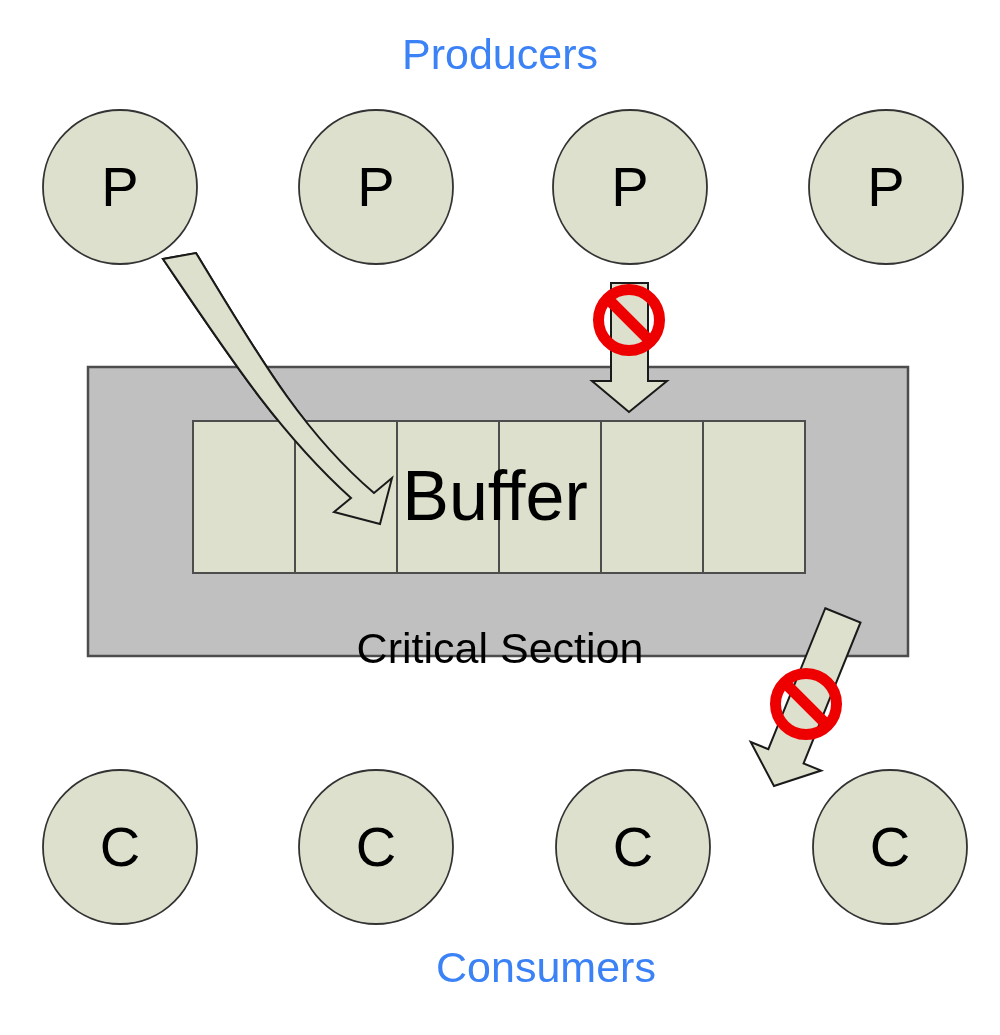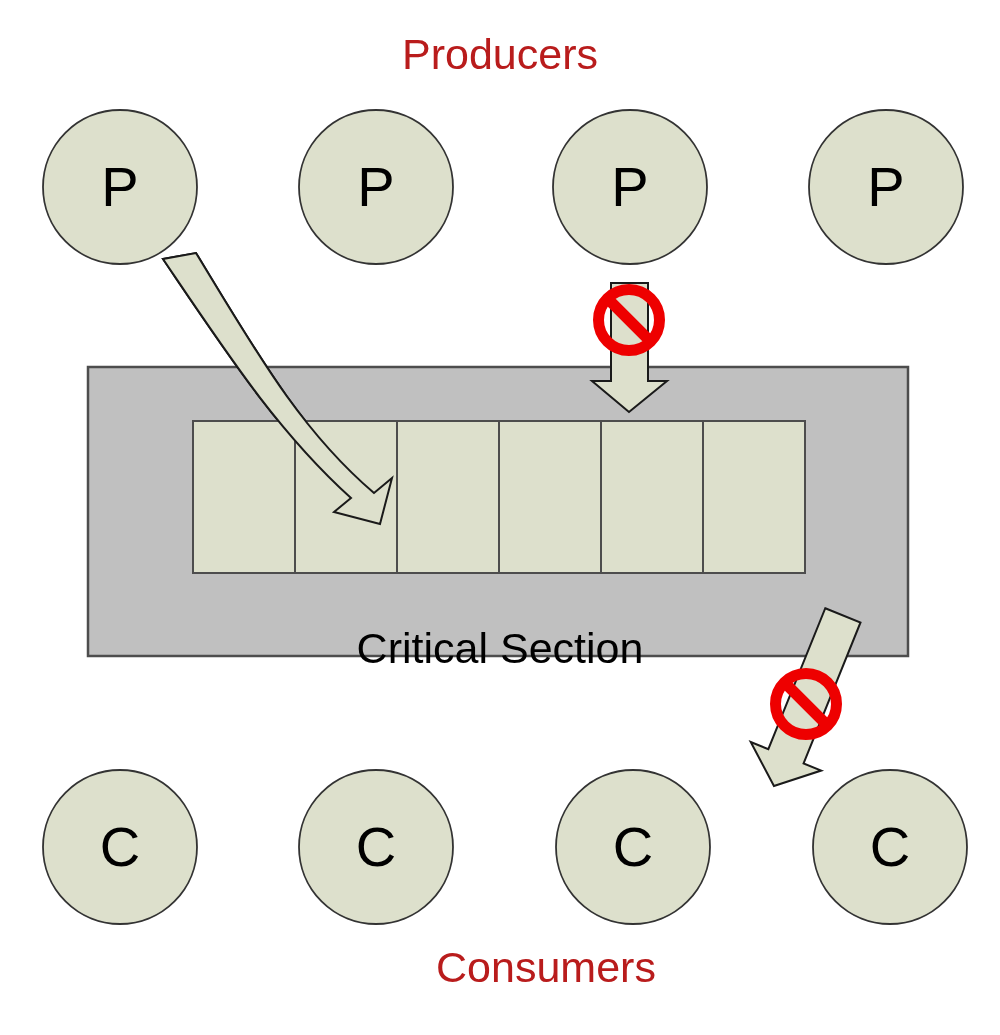--- a/index.html
+++ b/index.html
@@ -23,21 +23,21 @@
     left: 0;
     width: 1000px;
     height: 1035px;
   }
   .title-text {
     position: absolute;
     width: 100%;
     text-align: center;
     font-size: 43px;
     line-height: 1;
-    color: #b91c1c;
+    color: #3b82f6;
     font-family: "Liberation Sans", sans-serif;
     letter-spacing: 0px;
     white-space: nowrap;
   }
   #producers-label { top: 33px; }
   #consumers-label { top: 946px; padding-left: 46px; }
   .node-letter {
     position: absolute;
     font-size: 56px;
     line-height: 1;
@@ -157,16 +157,17 @@
   <div class="node-letter" style="left:120px; top:187px;">P</div>
   <div class="node-letter" style="left:376px; top:187px;">P</div>
   <div class="node-letter" style="left:630px; top:187px;">P</div>
   <div class="node-letter" style="left:886px; top:187px;">P</div>
 
   <div class="node-letter" style="left:120px; top:847px;">C</div>
   <div class="node-letter" style="left:376px; top:847px;">C</div>
   <div class="node-letter" style="left:633px; top:847px;">C</div>
   <div class="node-letter" style="left:890px; top:847px;">C</div>
 
+  <div id="buffer-label">Buffer</div>
 
   <div id="critical-section-label">Critical Section</div>
 
 </div>
 
 </body></html>

